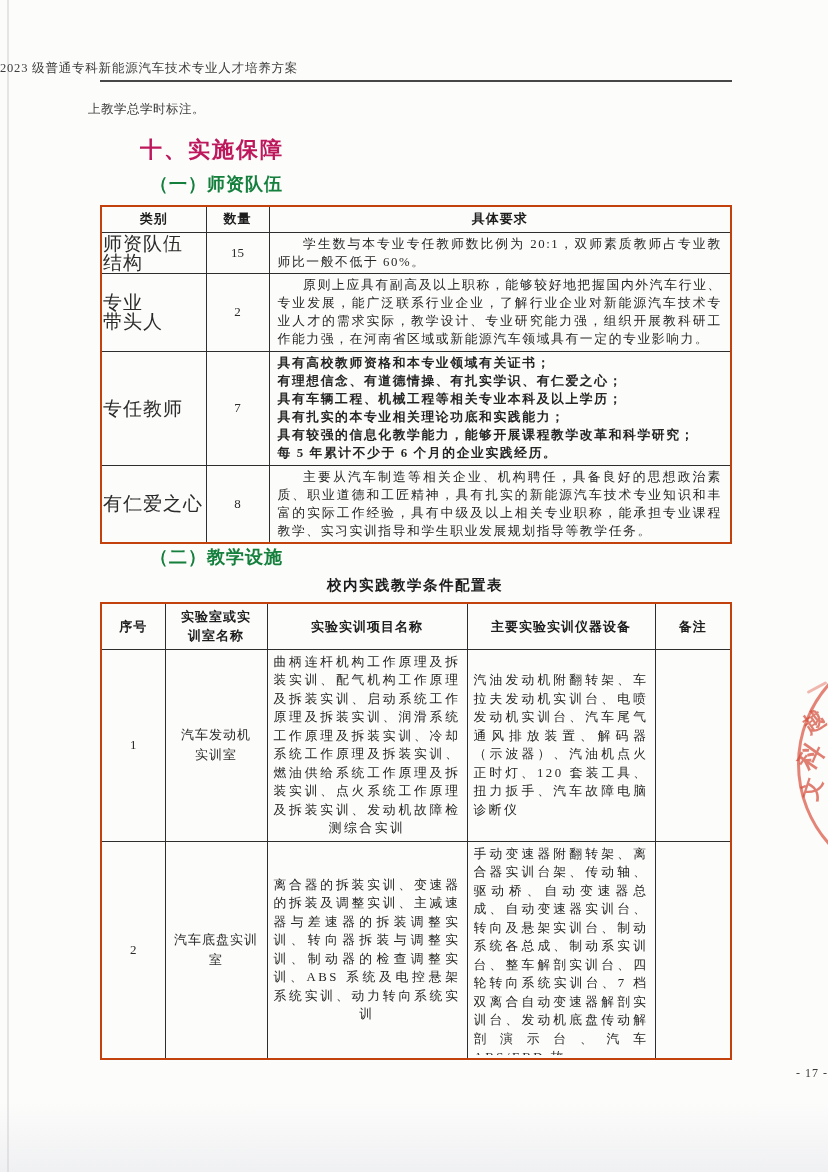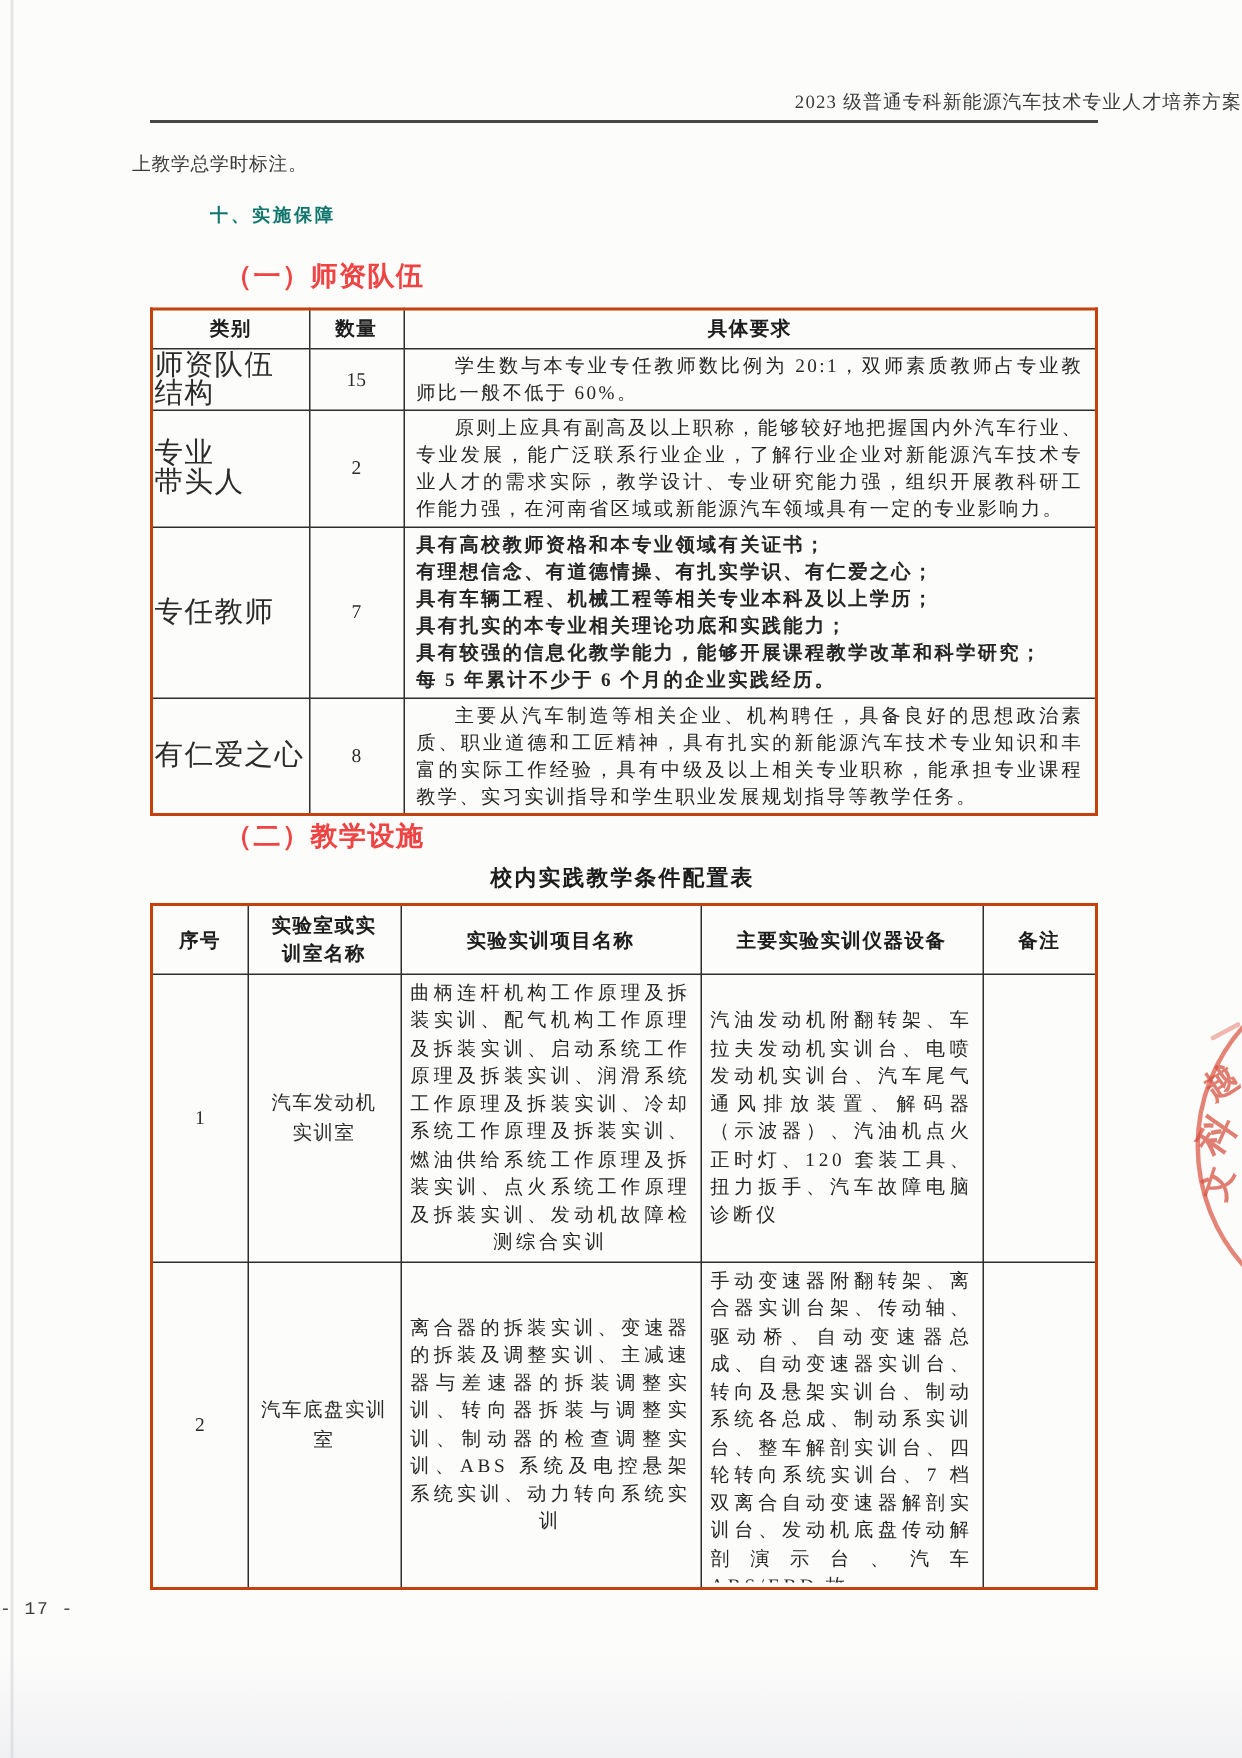--- a/index.html
+++ b/index.html
@@ -7,29 +7,29 @@
     position:relative; width:828px; height:1172px; margin:0 auto;
     background:#fcfcfb; overflow:hidden;
     font-family:"Liberation Serif","DejaVu Serif",serif;
     color:#2b2b2b;
   }
   .scan-edge-left { position:absolute; left:7px; top:0; width:2px; height:100%;
     background:rgba(130,130,138,0.18); }
   .scan-bottom-tint { position:absolute; left:0; bottom:0; width:100%; height:70px;
     background:linear-gradient(to bottom, rgba(210,212,220,0) 0%, rgba(208,210,220,0.28) 100%); }
 
-  .doc-header-title { position:absolute; top:60px; left:0; width:100%; text-align:right;
+  .doc-header-title { position:absolute; top:60px; left:0; width:100%; text-align:left;
     font-size:12.5px; color:#3c3c3c; letter-spacing:0.8px; }
   .header-rule { position:absolute; top:80px; left:100px; width:632px; height:2px; background:#474747; }
 
   .body-note { position:absolute; top:101px; left:88px; font-size:12.5px; color:#3a3a3a; letter-spacing:0.5px; }
 
-  .h-main { position:absolute; top:135px; left:140px; font-size:12px; font-weight:bold;
-    font-family:"Liberation Sans","DejaVu Sans",sans-serif; color:#0f766e; letter-spacing:2px; }
-  .h-sub { font-size:18px; font-weight:bold; color:#ef4444; letter-spacing:1px; position:absolute; left:150px; }
+  .h-main { position:absolute; top:135px; left:140px; font-size:22px; font-weight:bold;
+    font-family:"Liberation Sans","DejaVu Sans",sans-serif; color:#be185d; letter-spacing:2px; }
+  .h-sub { font-size:18px; font-weight:bold; color:#15803d; letter-spacing:1px; position:absolute; left:150px; }
   .h-sub1 { top:172px; }
   .h-sub2 { top:545px; }
 
   table { border-collapse:collapse; table-layout:fixed; }
   th, td { border:1.2px solid #2e2e2e; box-sizing:border-box; }
   .t1, .t2 { position:absolute; left:100px; width:630px; border:2px solid #c2410c; }
   .t1 { top:205px; }
   .t2 { top:602px; }
 
   th { font-size:13px; font-weight:bold; text-align:center; padding:2px; color:#1d1d1d; letter-spacing:1px; }
@@ -48,22 +48,22 @@
   td.no { text-align:center; font-size:13px; }
   td.lab { text-align:center; font-size:13px; white-space:pre-line; line-height:20px; letter-spacing:1px; }
   td.proj, td.equip { font-size:12.8px; line-height:18.5px; padding:3px 6px; letter-spacing:2.5px;
     text-align:justify; vertical-align:middle; color:#262626; }
   td.proj { text-align-last:center; }
   td.equip { text-align-last:left; }
   .clip { max-height:210px; overflow:hidden; }
   tr.r1 { height:192px; }
   tr.r2 { height:215px; }
 
-  .footer-page-number { position:absolute; top:1066px; left:0; width:100%; text-align:left;
-    font-size:12px; color:#3a3a3a; letter-spacing:1px;font-family:Liberation Mono, monospace; }
+  .footer-page-number { position:absolute; top:1066px; left:0; width:100%; text-align:right;
+    font-size:12px; color:#3a3a3a; letter-spacing:1px; }
 
   .stamp-circle { position:absolute; left:797px; top:643px; width:236px; height:236px;
     border:3.5px solid rgba(219,86,68,0.72); border-radius:50%; }
   .stamp-glyph { position:absolute; font-weight:bold; color:rgba(212,78,60,0.72);
     font-family:"Liberation Serif",serif; }
   .sg1 { left:803px; top:707px; font-size:22px; transform:rotate(-35deg); }
   .sg2 { left:798px; top:739px; font-size:26px; transform:rotate(-55deg); }
   .sg3 { left:801px; top:774px; font-size:22px; transform:rotate(-72deg); }
   .stamp-mark { position:absolute; left:806px; top:686px; width:22px; height:3px;
     background:rgba(224,100,80,0.45); transform:rotate(-28deg); border-radius:2px; }

